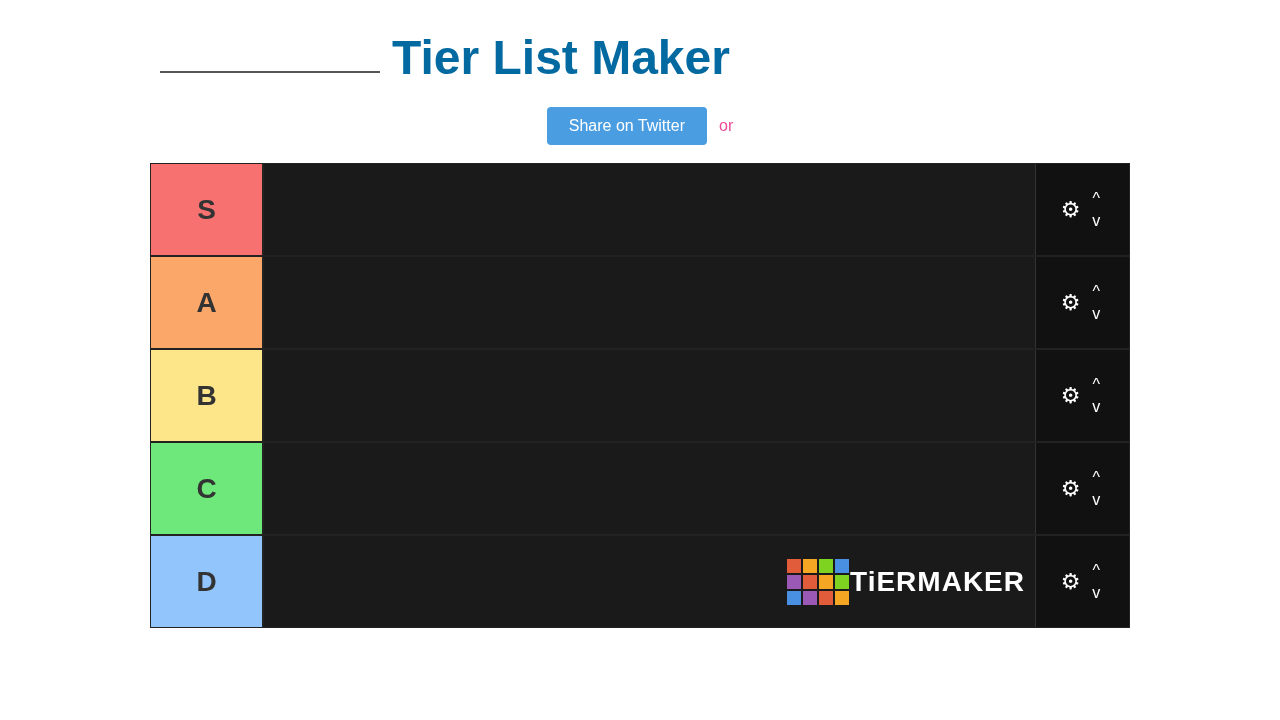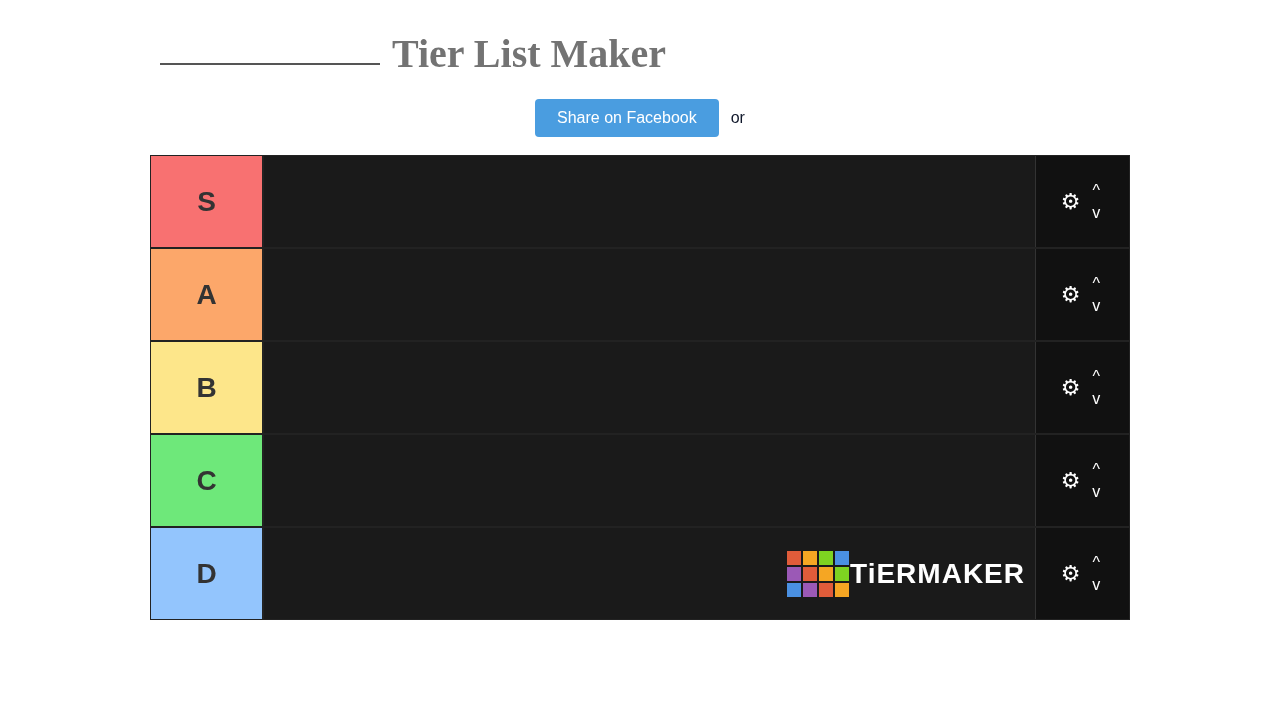--- a/index.html
+++ b/index.html
@@ -18,24 +18,23 @@
       gap: 12px;
     }
 
     .header-underline {
       width: 220px;
       border-bottom: 2px solid #555;
       margin-bottom: 12px;
     }
 
     .page-title {
-      font-size: 40px;
+      font-size: 48px;
       font-weight: bold;
-      color: #737373;
-      font-family: Liberation Serif, serif;
+      color: #0369a1;
     }
 
     .share-bar {
       display: flex;
       align-items: center;
       justify-content: center;
       gap: 12px;
       margin: 12px 0 18px 0;
     }
 
@@ -45,21 +44,21 @@
       border-radius: 4px;
       background: #4a9de0;
       color: #fff;
       font-size: 16px;
       font-weight: 500;
       cursor: pointer;
     }
 
     .or-text {
       font-size: 16px;
-      color: #0f172a;
+      color: #ec4899;
     }
 
     .tier-row {
       display: flex;
       height: 93px;
       border: 1px solid #222;
     }
 
     .tier-label {
       width: 113px;
@@ -158,21 +157,21 @@
   </style>
 </head>
 <body>
 
 <div class="header">
   <div class="header-underline"></div>
   <h1 class="page-title">Tier List Maker</h1>
 </div>
 
 <div class="share-bar">
-  <button class="share-btn">Share on Facebook</button>
+  <button class="share-btn">Share on Twitter</button>
   <span class="or-text">or</span>
 </div>
 
 <div class="tier-table-wrapper">
 
   <div class="tier-row">
     <div class="tier-label tier-s">S</div>
     <div class="tier-content"></div>
     <div class="tier-controls">
       <span class="gear-icon">⚙</span>

